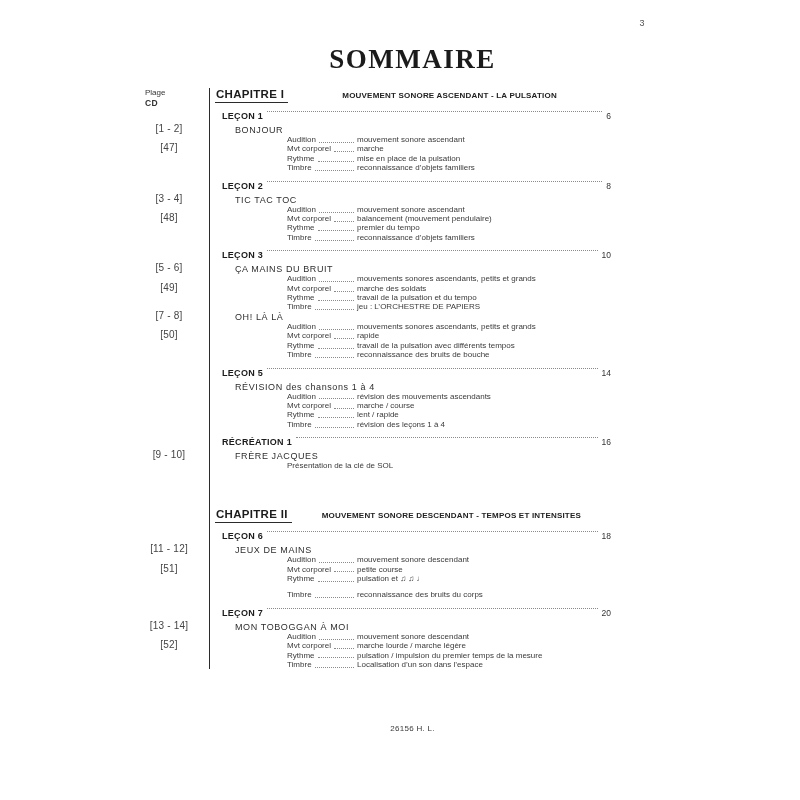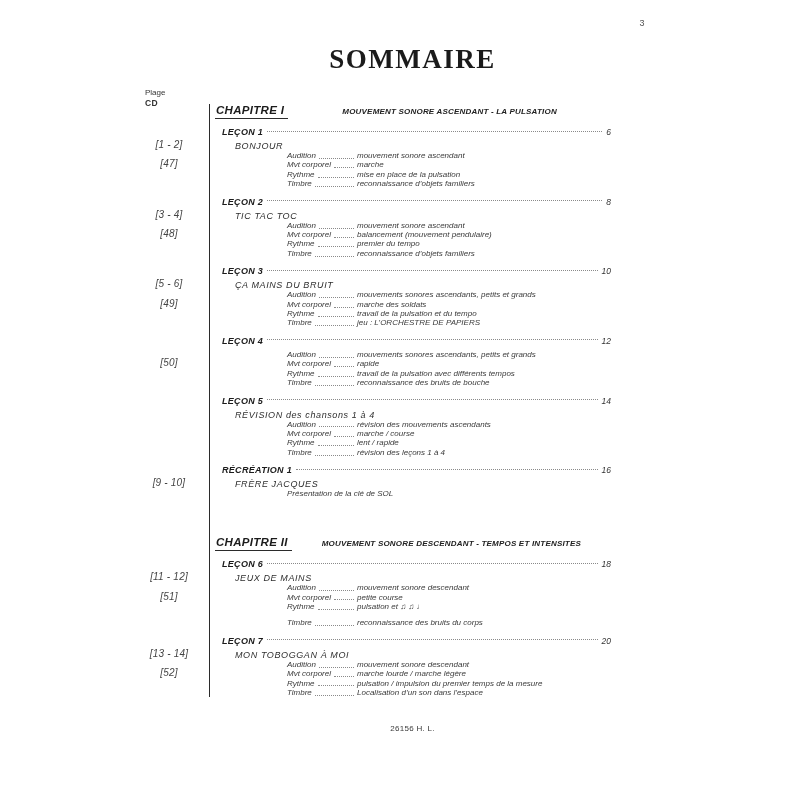--- a/index.html
+++ b/index.html
@@ -47,25 +47,23 @@
     flex: 0 0 64px;
     text-align: left;
   }
 
   .cd-header { line-height: 10px; color: #333; }
   .cd-header .l1 { font-size: 8px; }
   .cd-header .l2 { font-size: 8.5px; font-weight: 700; letter-spacing: 0.3px; }
 
   .main {
     flex: 1;
-    margin-top: 16px;
     border-left: 1.5px solid #2b2b2b;
     padding-left: 5px;
     width: 396px;
-    font-style: italic;
   }
 
   .chapter + .chapter { margin-top: 37px; }
 
   .chap-row { display: flex; align-items: flex-start; }
   .chap-label {
     font-size: 11.5px;
     font-weight: 700;
     letter-spacing: 0.3px;
     color: #1b1b1b;
@@ -78,21 +76,21 @@
     text-align: center;
     font-size: 8px;
     font-weight: 700;
     letter-spacing: 0.2px;
     padding-top: 3px;
     color: #222;
   }
 
   .lecon-row {
     display: flex;
-    align-items: center;
+    align-items: flex-start;
     margin: 8px 0 4px 7px;
     line-height: 10px;
   }
   .lecon-label {
     font-size: 9px;
     font-weight: 700;
     letter-spacing: 0.3px;
     white-space: nowrap;
     color: #1b1b1b;
   }
@@ -286,25 +284,21 @@
             </div>
             <div class="attr-row">
               <span class="attr-head">
                 <span class="attr-label">Timbre</span>
                 <span class="attr-dots"></span>
               </span>
               <span class="attr-value">jeu : L’ORCHESTRE DE PAPIERS</span>
             </div>
           </div>
           <div class="entry">
-            <div class="lecon-row">
-              <span class="lecon-label">LEÇON 4</span>
-              <span class="dots"></span>
-              <span class="pagenum">12</span>
-            </div>
+            <div class="song-row"><span class="cd-ref">[7 - 8]</span><span>OH! LÀ LÀ</span></div>
             <div class="attr-row">
               <span class="attr-head">
                 <span class="attr-label">Audition</span>
                 <span class="attr-dots"></span>
               </span>
               <span class="attr-value">mouvements sonores ascendants, petits et grands</span>
             </div>
             <div class="attr-row">
               <span class="cd-ref">[50]</span>
               <span class="attr-head">

